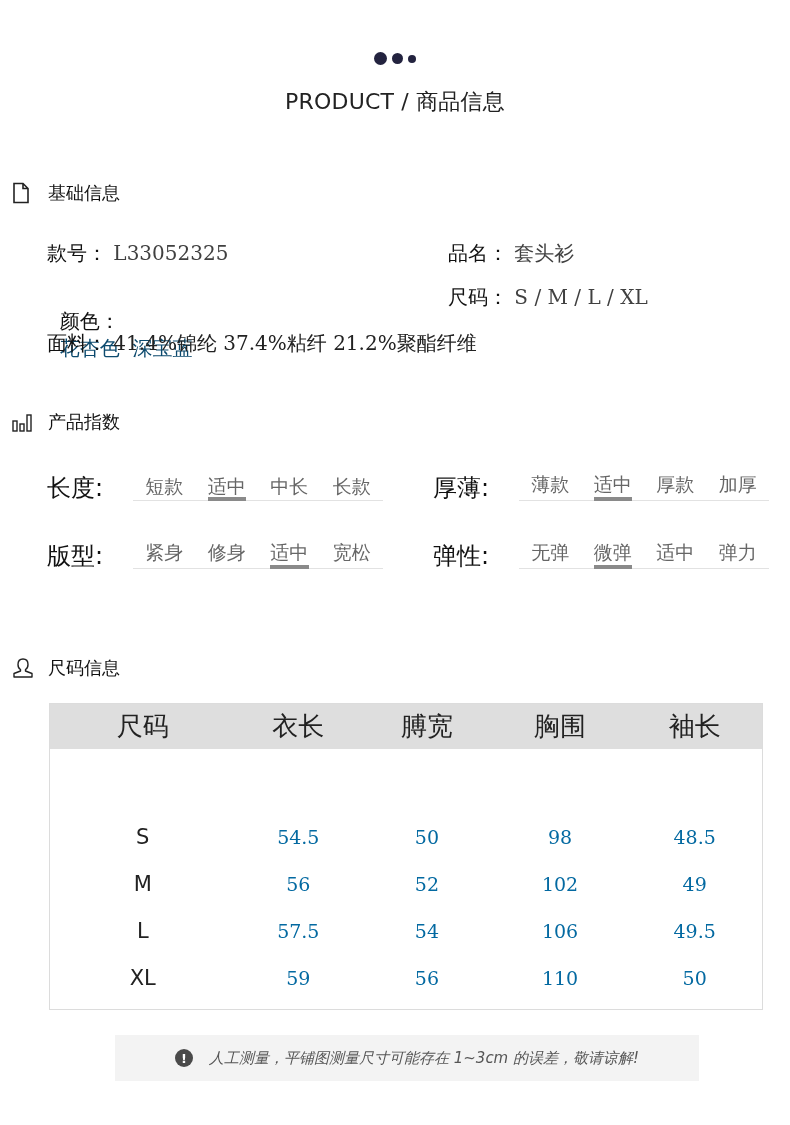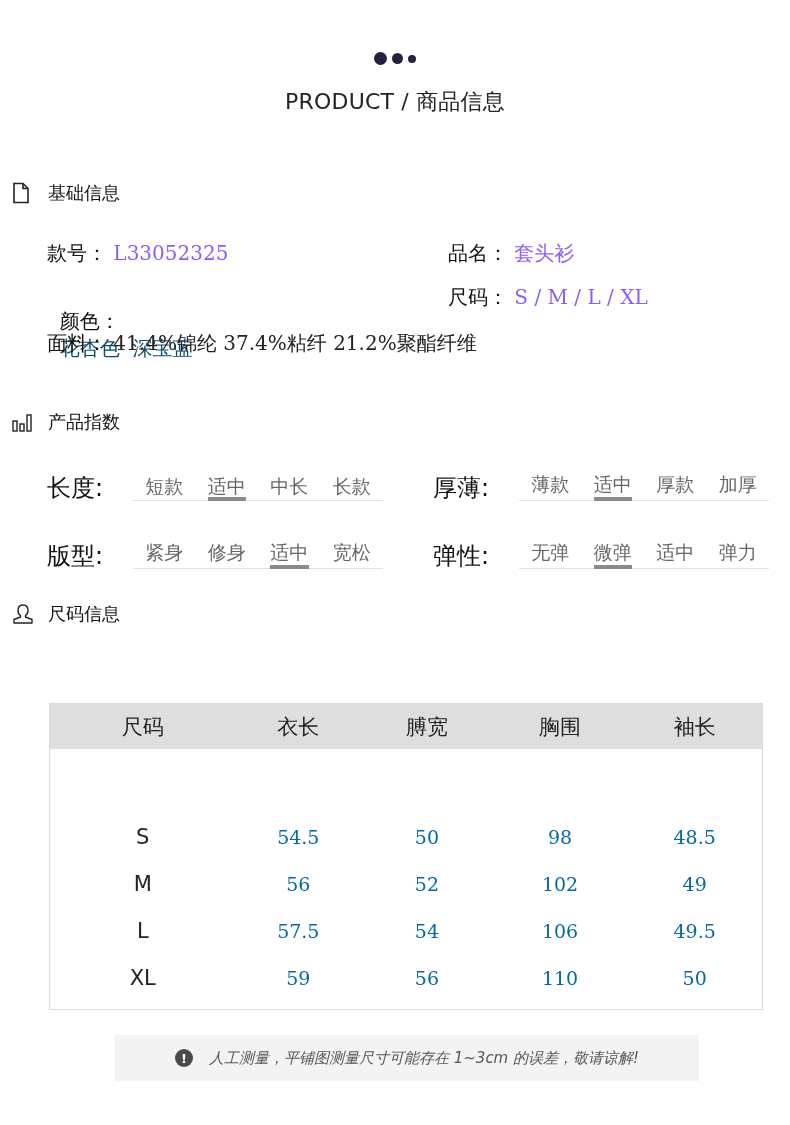--- a/index.html
+++ b/index.html
@@ -16,32 +16,32 @@
   .page-title { left: 0; width: 790px; top: 87px; text-align: center; font-size: 22px; color: #222; letter-spacing: 0.2px; }
 
   
   .sec-head { left: 12px; display: flex; align-items: center; }
   .sec-head .ic { width: 28px; height: 24px; display: flex; align-items: center; justify-content: flex-start; }
   .sec-head .txt { margin-left: 8px; font-size: 18px; color: #111; }
 
   
   .info-row { font-family: "DejaVu Serif", "Liberation Serif", serif; font-size: 20px; color: #222; }
   .info-row .lbl { color: #111; }
-  .info-row .val { color: #8b5cf6; }
+  .info-row .val { color: #404040; }
 
   
   .idx-lbl { font-size: 24px; color: #111; }
   .idx-opts { display: flex; border-bottom: 1px solid #e2e2e2; height: 30px; }
   .idx-opt { width: 62.5px; text-align: center; font-size: 19px; color: #666; position: relative; line-height: 28px; }
   .idx-opt.sel::after { content: ""; position: absolute; left: 12px; right: 12px; bottom: -1px; height: 4px; background: #8a8a8a; }
 
   
   .tbl { left: 49px; top: 703px; width: 714px; height: 307px; border: 1px solid #dcdcdc; box-sizing: border-box; }
   .thead { display: flex; height: 45px; background: #dedede; align-items: center; }
-  .th { font-size: 21px; color: #222; text-align: center; }
+  .th { font-size: 26px; color: #222; text-align: center; }
   .tbody { padding-top: 64px; }
   .tr { display: flex; height: 47px; align-items: center; }
   .td { text-align: center; font-family: "DejaVu Serif", "Liberation Serif", serif; font-size: 19px; color: #0369a1; }
   .td.size { font-family: "DejaVu Sans", "Liberation Sans", sans-serif; font-size: 21px; color: #222; }
   .c1 { width: 186px; } .c2 { width: 126px; } .c3 { width: 132px; } .c4 { width: 135px; } .c5 { width: 135px; }
 
   
   .note { left: 115px; top: 1035px; width: 584px; height: 46px; background: #f3f3f3; display: flex; align-items: center; justify-content: center; }
   .note .warn { width: 18px; height: 18px; border-radius: 50%; background: #4a4a4a; color: #fff; font-size: 13px; font-weight: bold; display: flex; align-items: center; justify-content: center; margin-right: 16px; }
   .note .ntxt { font-size: 15px; color: #555; font-style: italic; }
@@ -122,21 +122,21 @@
 </div>
 
 <div class="abs idx-lbl" style="left:433px; top:540px;">弹性:</div>
 <div class="abs idx-opts" style="left:519px; top:538px; width:250px;">
   <div class="idx-opt">无弹</div>
   <div class="idx-opt sel">微弹</div>
   <div class="idx-opt">适中</div>
   <div class="idx-opt">弹力</div>
 </div>
 
-<div class="abs sec-head" style="top:602px;text-align:right;">
+<div class="abs sec-head" style="top:656px;text-align:right;">
   <span class="ic">
     <svg width="22" height="22" viewBox="0 0 22 22">
         <path d="M11 2 C7.5 2 6 4.5 6 7.5 C6 10 7.2 11.8 8.5 12.5 L8.5 14 L2 16.5 V20 H20 V16.5 L13.5 14 L13.5 12.5 C14.8 11.8 16 10 16 7.5 C16 4.5 14.5 2 11 2 Z" fill="none" stroke="#222" stroke-width="1.4" stroke-linejoin="round"></path>
       </svg>
   </span>
   <span class="txt">尺码信息</span>
 </div>
 
 <div class="abs tbl">
   <div class="thead">

